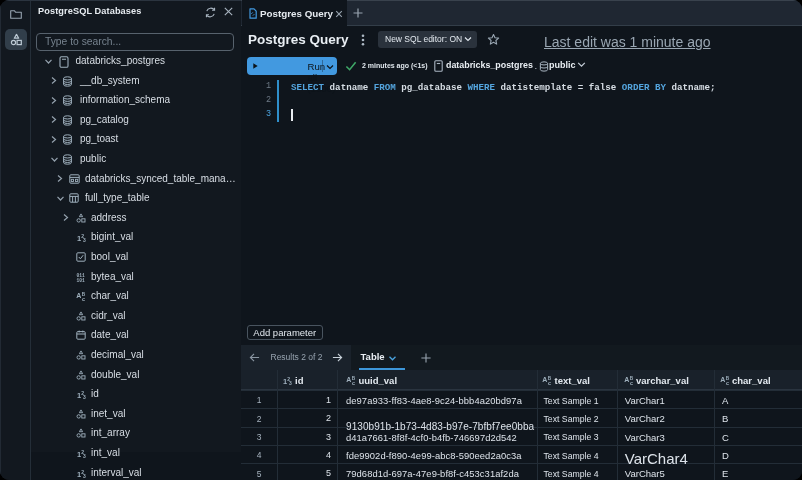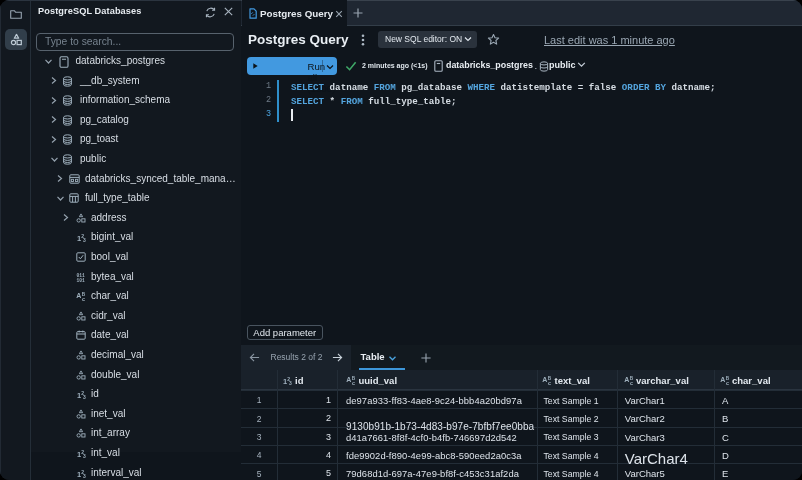--- a/index.html
+++ b/index.html
@@ -20,21 +20,21 @@
 .trow { position:absolute; height:20px; line-height:20px; font-size:10px; color:#D8DEE5; white-space:nowrap; }
 .tlabel { position:absolute; top:0; }
 
 #main { left:241px; top:0; width:561px; height:480px; background:#0F151C; }
 #tabbar { left:0; top:0; width:561px; height:26px; background:#1F2732; border-bottom:1px solid #333E49; border-top:1px solid #39424D; }
 #tab { left:1px; top:0; width:105px; height:26px; background:#0F151C; }
 #tabname { left:18px; top:7.5px; font-size:9.8px; font-weight:600; color:#E6EBF0; }
 #title { left:7px; top:32px; font-size:13.5px; font-weight:bold; color:#E9EEF3; }
 #badge { left:137px; top:30.5px; width:99px; height:17px; background:#2A323C; border-radius:3px; }
 #badge span { position:absolute; left:7px; top:3.5px; font-size:8.5px; color:#E3E9EF; }
-#lastedit { left:271px; top:34px; font-size:11px; color:#9AA7B3; text-decoration:underline;padding-left:32px; }
+#lastedit { left:271px; top:34px; font-size:14px; color:#9AA7B3; text-decoration:underline;padding-left:32px; }
 #runbtn { left:6px; top:57px; width:90px; height:18px; background:#4299E0; border-radius:4px; color:#0C1319; }
 #runbtn .txt { position:absolute; left:12.5px; top:3.5px; font-size:9.6px; font-weight:500;margin-left:48px; }
 #runbtn .div { position:absolute; left:75px; top:3px; width:1px; height:12px; background:rgba(12,19,25,0.35); }
 #agotxt { left:121px; top:62px; font-size:7px; font-weight:bold; color:#DFE6EC; }
 #dbname { left:205px; top:60px; font-size:8.9px; font-weight:bold; color:#E9EEF3; }
 
 .gut { position:absolute; width:30px; text-align:right; font-size:8.5px; line-height:11px; color:#6E7A86; font-family:"Liberation Mono",monospace; }
 #bluebar { left:35.5px; top:79.5px; width:2px; height:42px; background:#2F8FCB; }
 .code { position:absolute; left:50px; font-family:"Liberation Mono",monospace;
   font-size:9.2px; font-weight:bold; color:#D6DDE4; white-space:pre; line-height:13px; }
@@ -346,21 +346,20 @@
     <div class="abs" style="left:308px;top:60px;font-size:9px;font-weight:bold;color:#E9EEF3">public</div>
     <svg class="abs" style="left:336px;top:61px" width="9" height="8" viewBox="0 0 9 8">
         <path d="M1.2 1.8 L4.5 5.2 L7.8 1.8" fill="none" stroke="#C6CFD8" stroke-width="1.2"></path>
       </svg>
 
     <div class="gut" style="left:0;top:81px">1</div>
     <div class="gut" style="left:0;top:95px">2</div>
     <div class="gut" style="left:0;top:109px;color:#4BA3DE">3</div>
     <div id="bluebar" class="abs"></div>
     <div class="code" style="top:80.5px"><span class="kw">SELECT</span> datname <span class="kw">FROM</span> pg_database <span class="kw">WHERE</span> datistemplate = false <span class="kw">ORDER</span> <span class="kw">BY</span> datname;</div>
-    <div class="code" style="top:94.5px"><span class="kw">SELECT</span> * <span class="kw">FROM</span> full_type_table;</div>
     <div id="cursor" class="abs"></div>
     <div id="addparam" class="abs">Add parameter</div>
 
     <div id="resbar" class="abs">
       <div id="resleft" class="abs"></div>
       <svg class="abs" style="left:8px;top:7px" width="11" height="11" viewBox="0 0 12 11">
         <path d="M11 5.5 H2 M5.5 1.5 L1.5 5.5 L5.5 9.5" fill="none" stroke="#8A96A2" stroke-width="1.2"></path>
       </svg>
       <div id="restext" class="abs">Results 2 of 2</div>
       <svg class="abs" style="left:90.5px;top:7px" width="11" height="11" viewBox="0 0 12 11">

